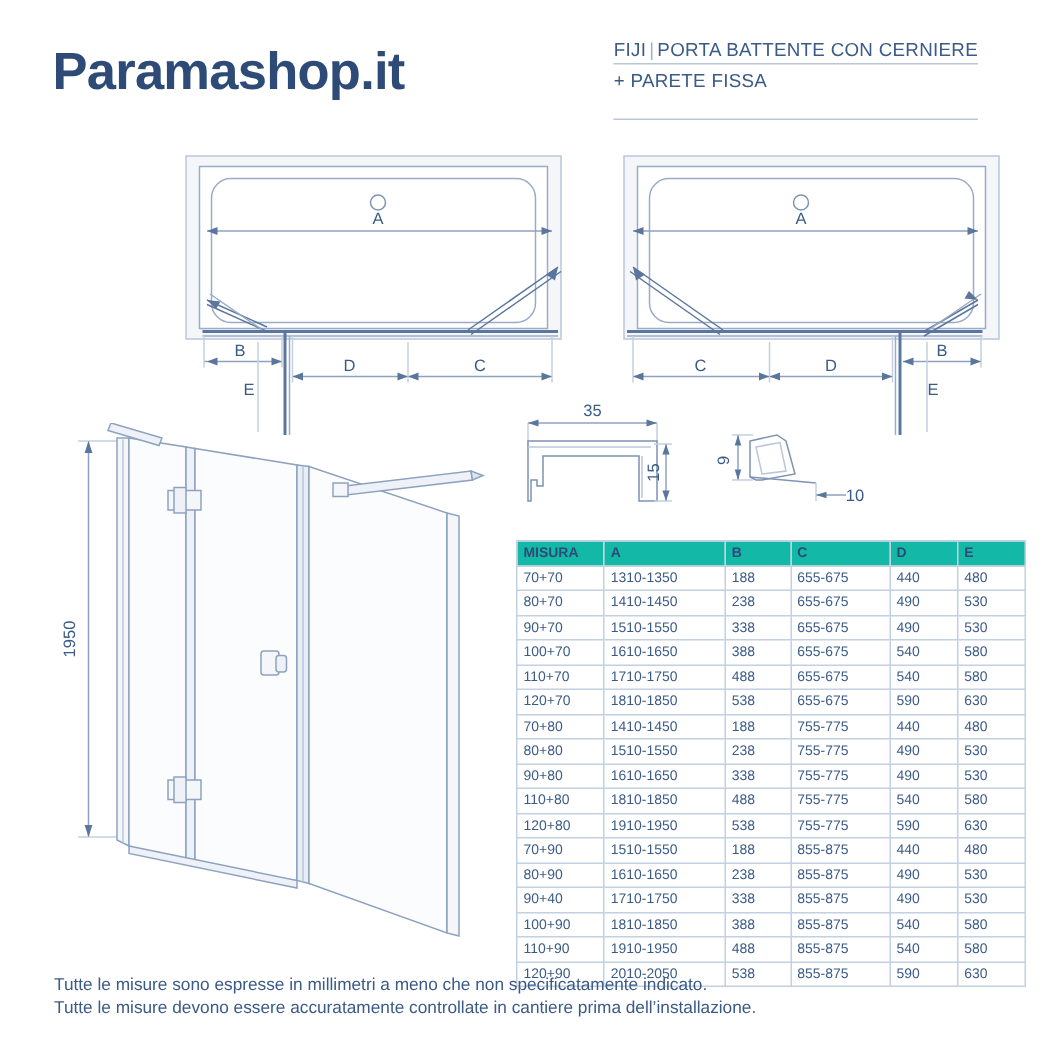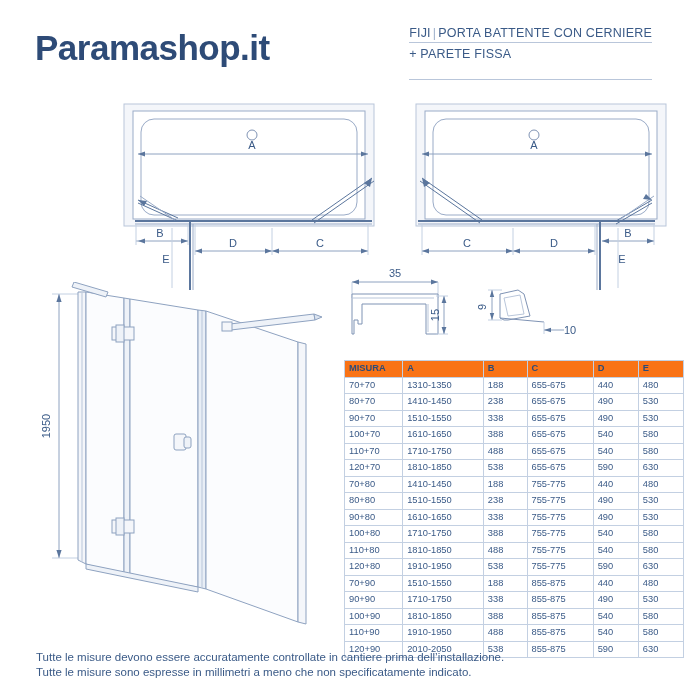--- a/index.html
+++ b/index.html
@@ -57,21 +57,21 @@
   .spec-table th,.spec-table td{
     border:1px solid #c3d0e2;
     padding:2px 4px;
     text-align:left;
     height:11.5px;
     line-height:11.5px;
     font-weight:normal;
     white-space:nowrap;
   }
   .spec-table thead th{
-    background:#f97316;
+    background:#14b8a6;
     font-weight:bold;
     color:#2e4b77;
   }
   .c-misura{width:54px;}
   .c-a{width:82px;}
   .c-b{width:42px;}
   .c-c{width:66px;}
   .c-d{width:44px;}
   .c-e{width:44px;}
 
@@ -376,28 +376,20 @@
         </tr>
         <tr>
           <td class="c-misura">90+80</td>
           <td class="c-a">1610-1650</td>
           <td class="c-b">338</td>
           <td class="c-c">755-775</td>
           <td class="c-d">490</td>
           <td class="c-e">530</td>
         </tr>
         <tr>
-          <td class="c-misura">100+80</td>
-          <td class="c-a">1710-1750</td>
-          <td class="c-b">388</td>
-          <td class="c-c">755-775</td>
-          <td class="c-d">540</td>
-          <td class="c-e">580</td>
-        </tr>
-        <tr>
           <td class="c-misura">110+80</td>
           <td class="c-a">1810-1850</td>
           <td class="c-b">488</td>
           <td class="c-c">755-775</td>
           <td class="c-d">540</td>
           <td class="c-e">580</td>
         </tr>
         <tr>
           <td class="c-misura">120+80</td>
           <td class="c-a">1910-1950</td>
@@ -408,21 +400,29 @@
         </tr>
         <tr>
           <td class="c-misura">70+90</td>
           <td class="c-a">1510-1550</td>
           <td class="c-b">188</td>
           <td class="c-c">855-875</td>
           <td class="c-d">440</td>
           <td class="c-e">480</td>
         </tr>
         <tr>
-          <td class="c-misura">90+90</td>
+          <td class="c-misura">80+90</td>
+          <td class="c-a">1610-1650</td>
+          <td class="c-b">238</td>
+          <td class="c-c">855-875</td>
+          <td class="c-d">490</td>
+          <td class="c-e">530</td>
+        </tr>
+        <tr>
+          <td class="c-misura">90+40</td>
           <td class="c-a">1710-1750</td>
           <td class="c-b">338</td>
           <td class="c-c">855-875</td>
           <td class="c-d">490</td>
           <td class="c-e">530</td>
         </tr>
         <tr>
           <td class="c-misura">100+90</td>
           <td class="c-a">1810-1850</td>
           <td class="c-b">388</td>
@@ -443,17 +443,17 @@
           <td class="c-a">2010-2050</td>
           <td class="c-b">538</td>
           <td class="c-c">855-875</td>
           <td class="c-d">590</td>
           <td class="c-e">630</td>
         </tr>
       </tbody>
   </table>
 
   <div class="footer">
+    <div>Tutte le misure sono espresse in millimetri a meno che non specificatamente indicato.</div>
     <div>Tutte le misure devono essere accuratamente controllate in cantiere prima dell’installazione.</div>
-    <div>Tutte le misure sono espresse in millimetri a meno che non specificatamente indicato.</div>
   </div>
 
 </div>
 
 </body></html>

